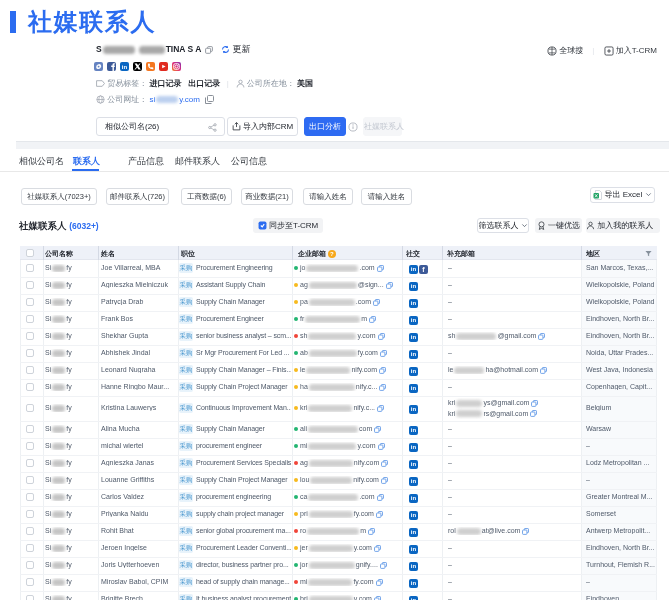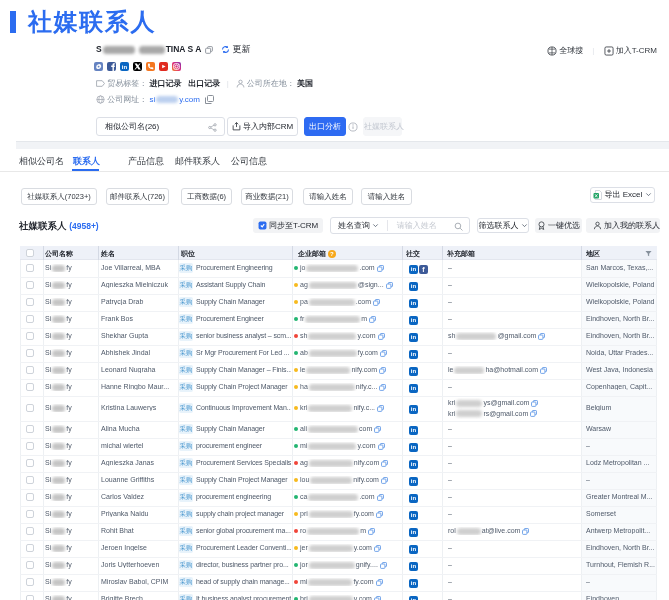--- a/index.html
+++ b/index.html
@@ -177,48 +177,37 @@
   <div class="pill" style="left:303px;width:50px">请输入姓名</div>
   <div class="pill" style="left:361px;width:51px">请输入姓名</div>
   <div id="xlsbtn"><svg class="ico" style="margin-right:2px" width="9" height="10" viewBox="0 0 18 20">
         <path d="M5 1h8l4 4v13a1 1 0 0 1-1 1H5a1 1 0 0 1-1-1z" fill="#fff" stroke="#b9c0c9" stroke-width="1.2"></path>
         <rect x="1" y="6" width="11" height="11" rx="2" fill="#21a366"></rect>
         <path d="M4 8.5l5 6M9 8.5l-5 6" stroke="#fff" stroke-width="1.6"></path>
       </svg>导出 Excel <svg class="ico" width="7" height="7" viewBox="0 0 16 16">
         <path d="M3 5.5l5 5 5-5" fill="none" stroke="#4e5969" stroke-width="1.8"></path>
       </svg></div>
 
-  <div class="abs" id="tl-title">社媒联系人 <span id="tl-cnt">(4958+)</span></div>
+  <div class="abs" id="tl-title">社媒联系人 <span id="tl-cnt">(6032+)</span></div>
   <div class="tbtn" style="left:253px;width:70px;text-align:center">
     <svg class="ico" width="9" height="9" viewBox="0 0 16 16">
         <rect x="1" y="1" width="14" height="14" rx="3" fill="#2b6cf0"></rect>
         <path d="M5 8l2.5 2.5L11 5.5" fill="none" stroke="#fff" stroke-width="2"></path>
       </svg>
     同步至T-CRM</div>
-  <div id="srch">
-    <span style="margin-left:7px">姓名查询</span> <svg class="ico" width="7" height="7" viewBox="0 0 16 16">
-        <path d="M3 5.5l5 5 5-5" fill="none" stroke="#4e5969" stroke-width="1.8"></path>
-      </svg>
-    <span style="display:inline-block;width:1px;height:11px;background:#e5e6eb;vertical-align:middle;margin:0 6px"></span>
-    <span style="color:#c3c7cf">请输入姓名</span>
-    <svg class="ico" style="position:absolute;right:6px;top:4px" width="9" height="9" viewBox="0 0 16 16">
-        <circle cx="7" cy="7" r="5" fill="none" stroke="#9aa0a8" stroke-width="1.5"></circle>
-        <path d="M11 11l4 4" stroke="#9aa0a8" stroke-width="1.5"></path>
-      </svg>
-  </div>
   <div id="filtersel">筛选联系人 <svg class="ico" width="7" height="7" viewBox="0 0 16 16">
         <path d="M3 5.5l5 5 5-5" fill="none" stroke="#4e5969" stroke-width="1.8"></path>
       </svg></div>
   <div class="tbtn" style="left:535px;width:47px;text-align:center">
     <svg class="ico" width="9" height="9" viewBox="0 0 16 16">
         <circle cx="8" cy="6" r="4.5" fill="none" stroke="#33383f" stroke-width="1.4"></circle>
         <path d="M5.5 9.5L4 15l4-2 4 2-1.5-5.5" fill="none" stroke="#33383f" stroke-width="1.4"></path>
       </svg>
     一键优选</div>
-  <div class="tbtn" style="left:586px;width:74px;text-align:right">
+  <div class="tbtn" style="left:586px;width:74px;text-align:left">
     <svg class="ico" width="9" height="9" viewBox="0 0 16 16">
         <circle cx="8" cy="5" r="3" fill="none" stroke="#33383f" stroke-width="1.4"></circle>
         <path d="M2.5 14.5c0-3 2.3-5.5 5.5-5.5s5.5 2.5 5.5 5.5" fill="none" stroke="#33383f" stroke-width="1.4"></path>
       </svg>
     加入我的联系人</div>
 
   <div id="tbl">
 <div style="position:absolute;left:561px;top:0;width:76px;height:354px;background:#f8fafc"></div>
 <div class="vline" style="left:23px"></div>
 <div class="vline" style="left:78px"></div>

